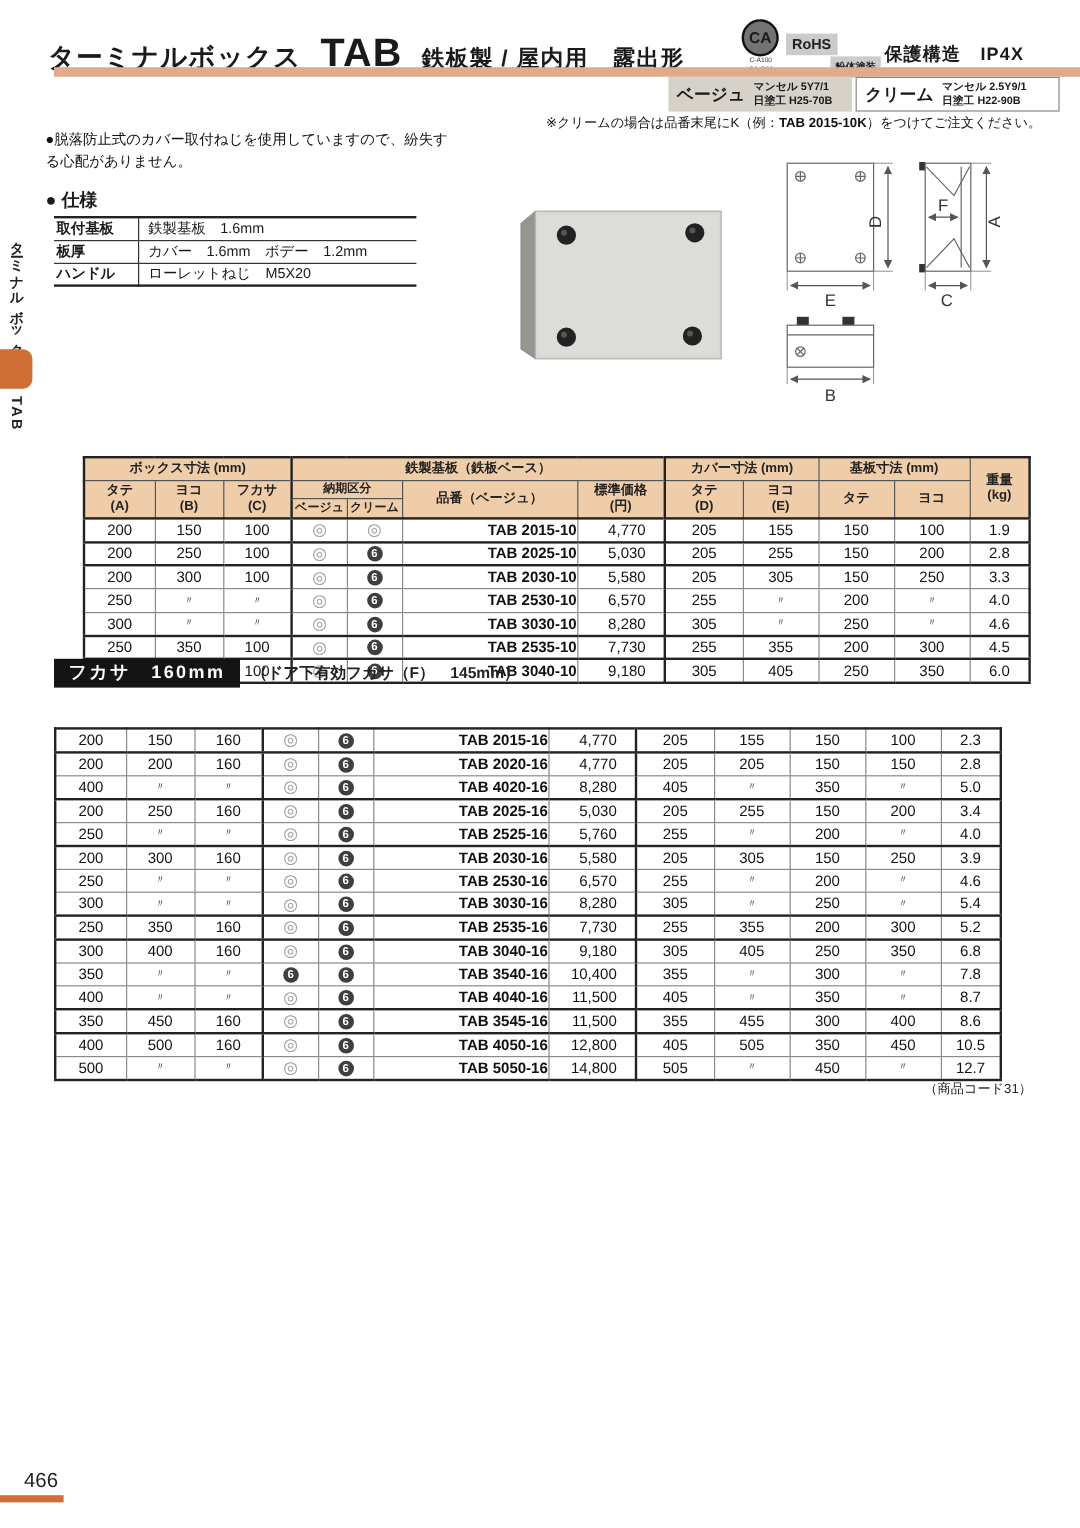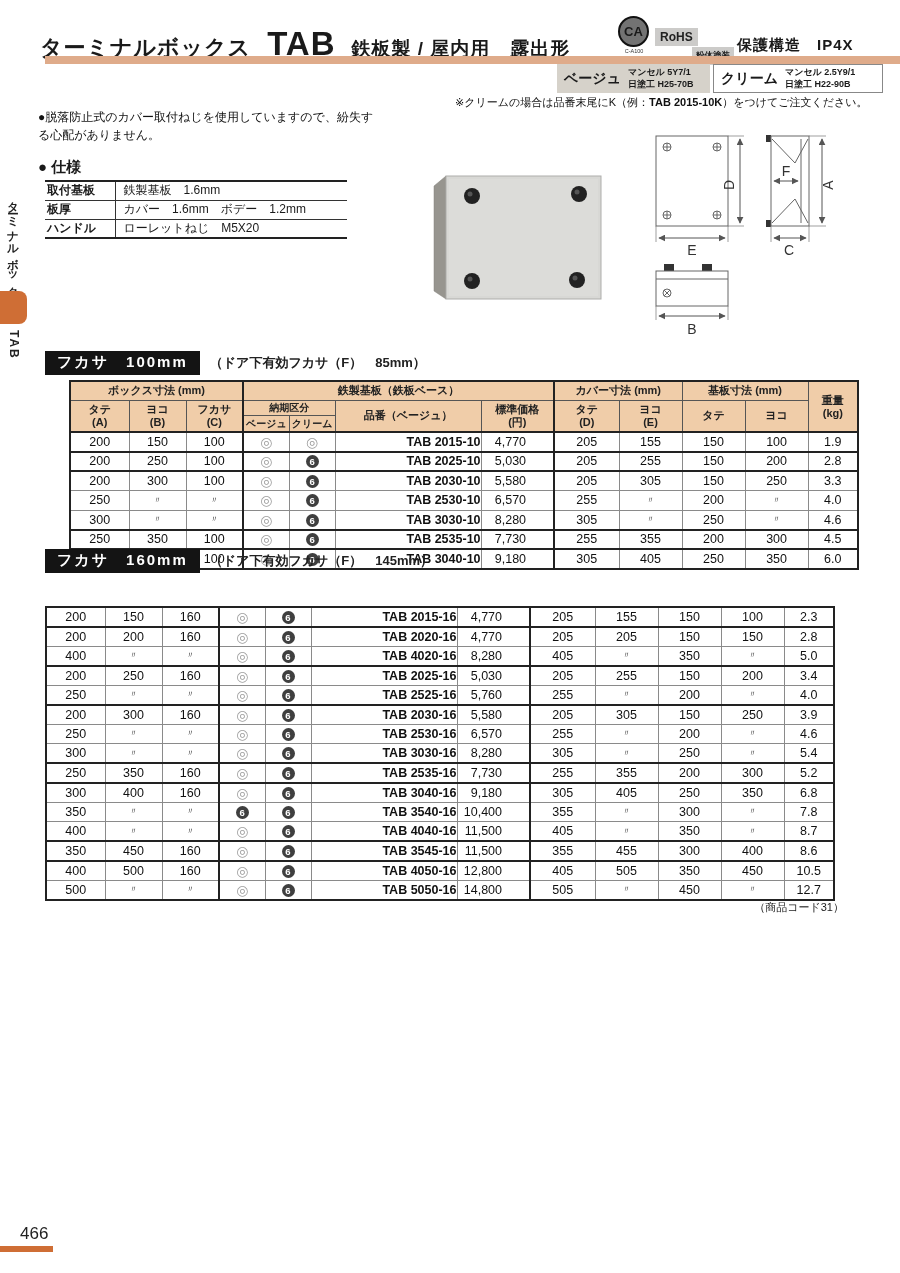--- a/index.html
+++ b/index.html
@@ -34,21 +34,21 @@
   .swatch { position:absolute; top:64px; height:29px; display:flex; align-items:center; padding:0 7px; gap:7px; }
   #swatch-beige { left:557px; width:153px; background:#d6d2ca; }
   #swatch-cream { left:713px; width:170px; background:#fff; border:1px solid #888; }
   .swatch-name { font-size:14px; font-weight:bold; white-space:nowrap; }
   .swatch-info { font-size:9px; line-height:1.25; font-weight:bold; white-space:nowrap; }
   #color-note { position:absolute; left:455px; top:95px; width:428px; text-align:left; font-size:11px; color:#111; }
   #color-note b { font-weight:bold; }
 
   
   #features { position:absolute; left:38px; top:108px; width:338px; font-size:12px; line-height:1.5; color:#111; }
-  #features div { margin-bottom:2px; }
+  #features div { margin-bottom:2px;font-family:Liberation Mono, monospace; }
   #spec-heading { position:absolute; left:38px; top:158px; font-size:15px; font-weight:bold; }
   #spec-table { position:absolute; left:45px; top:180px; width:302px; border-collapse:collapse;
      border-top:2px solid #222; border-bottom:2px solid #222; font-size:12px; }
   #spec-table td { height:19px; border-bottom:1px solid #333; vertical-align:middle; }
   #spec-table tr:last-child td { border-bottom:none; }
   #spec-table td.spec-label { width:70px; font-weight:bold; border-right:1px solid #333; padding-left:2px; }
   #spec-table td.spec-value { padding-left:8px; }
 
   
   #photo-svg { position:absolute; left:416px; top:162px; }
@@ -70,28 +70,28 @@
   .spec-grid thead th { background:var(--table_header_bg,#f0cda9); font-size:11px; font-weight:bold;
      color:#222; white-space:pre-line; line-height:1.15; border-color:#555; }
   .spec-grid thead { border-bottom:2px solid #222; }
   .spec-grid thead tr:nth-child(1) th { height:19px; }
   .spec-grid thead tr:nth-child(2) th.small-h { height:15px; font-size:10px; }
   .spec-grid thead tr:nth-child(3) th { height:17px; font-size:10px; }
   .spec-grid td { height:19.5px; font-size:12.5px; color:#111; }
   .spec-grid td.c3, .spec-grid th.bl2 { border-left:2px solid #222; }
   .spec-grid td.c6, .spec-grid th.br2 { border-right:2px solid #222; }
   .spec-grid td.c5 { font-weight:bold;text-align:right; }
-  .spec-grid td.c6 { text-align:right; padding-right:27px; }
+  .spec-grid td.c6 { text-align:right; padding-right:15px; }
   .spec-grid tr.group-end td { border-bottom:2px solid #222; }
   .spec-grid td.sym { color:#9e9e9e; font-size:14px; }
   .spec-grid td.ditto { font-size:9px; color:#444; }
   .neg6 { display:inline-block; width:13px; height:13px; border-radius:7px; background:#3f3f3f;
      color:#fff; font-size:9.5px; font-weight:bold; line-height:13px; text-align:center; vertical-align:middle; }
 
-  #product-code { position:absolute; left:644px; top:900px; width:200px; text-align:right; font-size:11px; color:#222; }
+  #product-code { position:absolute; left:660px; top:900px; width:200px; text-align:right; font-size:11px; color:#222; }
 
   
   #page-number { position:absolute; left:20px; top:1224px; font-size:17px; color:#222; }
   #footer-bar { position:absolute; left:0; top:1246px; width:53px; height:6px; background:var(--accent_orange,#cf6e35); }
 </style>
 </head>
 <body>
 
 <div id="page">
 
@@ -213,24 +213,20 @@
       <rect x="26" y="145" width="72" height="35" fill="#fff"></rect>
       <line x1="26" y1="153" x2="98" y2="153"></line>
       <circle cx="37" cy="167" r="4"></circle>
         <path d="M34 164l6 6M40 164l-6 6"></path>
       <path d="M26 180v14M98 180v14" stroke="#777" stroke-width="0.7"></path>
       <line x1="29" y1="190" x2="95" y2="190" stroke="#555" marker-start="url(#ar)" marker-end="url(#ar)"></line>
       <text class="dim-text" x="62" y="208" text-anchor="middle" stroke="none" fill="#333">B</text>
     </g>
   </svg>
 
-  <div id="section-1" class="section-label">
-    <span class="black-chip">フカサ　100mm</span>
-    <span class="section-note">（ドア下有効フカサ（F）　85mm）</span>
-  </div>
 
   <table id="table-1" class="spec-grid">
     <colgroup>
       <col style="width:59px">
         <col style="width:57px">
         <col style="width:57px">
       <col style="width:46px">
         <col style="width:46px">
         <col style="width:146px">
         <col style="width:73px">

